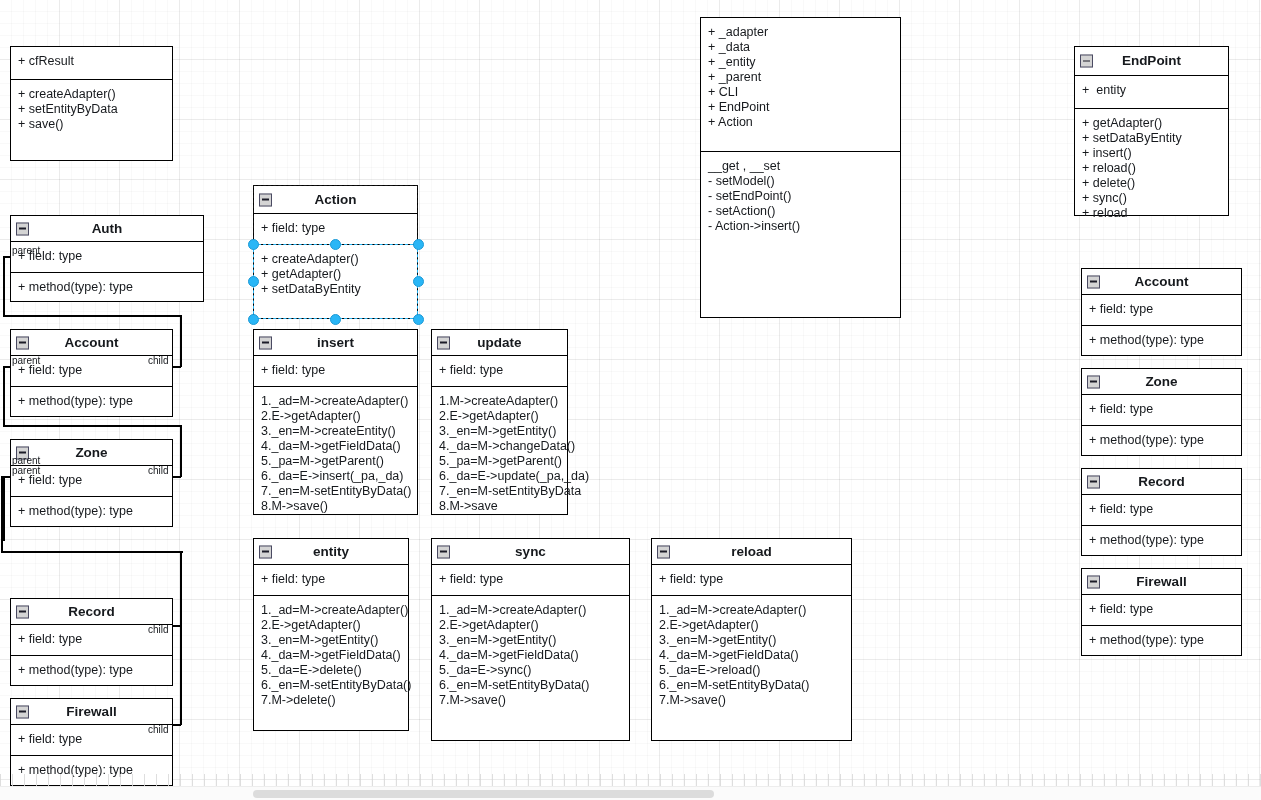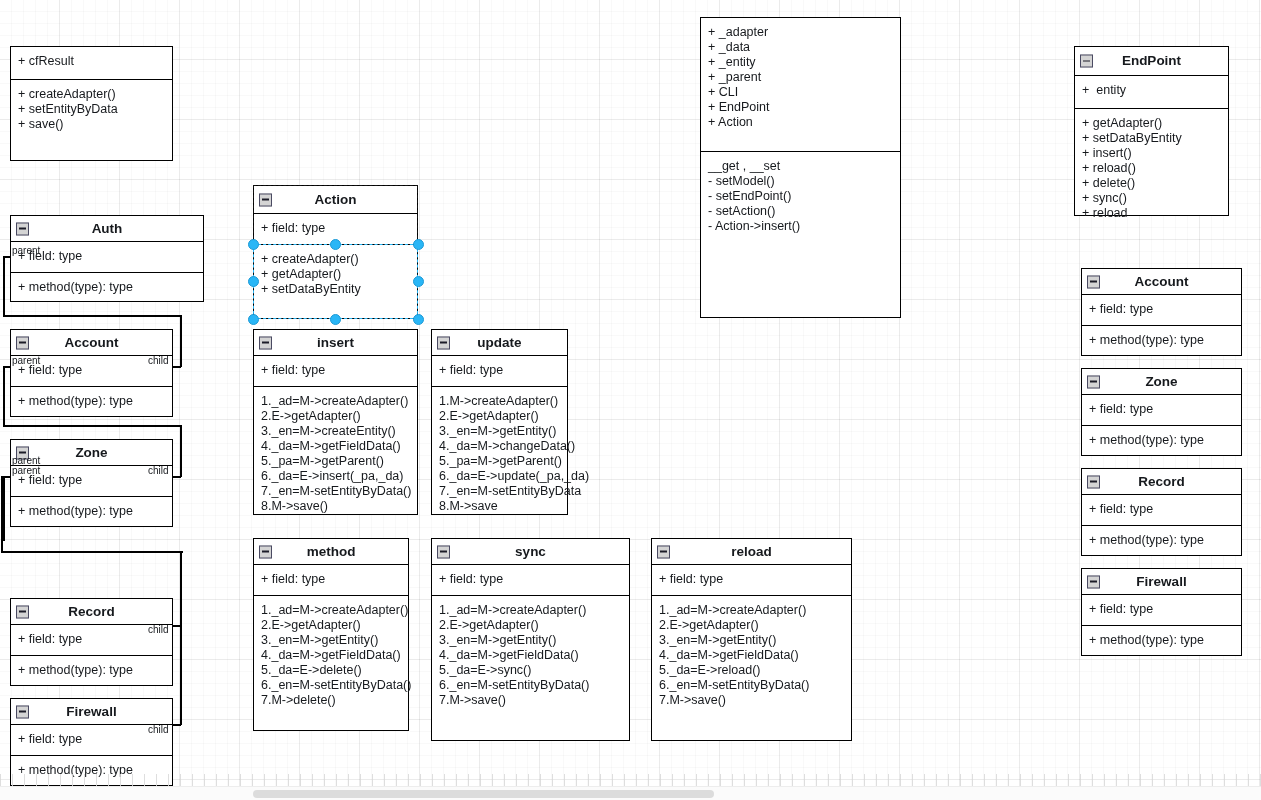--- a/index.html
+++ b/index.html
@@ -307,21 +307,21 @@
           <div class="row">4._da=M-&gt;changeData()</div>
           <div class="row">5._pa=M-&gt;getParent()</div>
           <div class="row">6._da=E-&gt;update(_pa,_da)</div>
           <div class="row">7._en=M-setEntityByData</div>
           <div class="row">8.M-&gt;save</div>
         </div>
       </div>
       <div class="uml" style="left: 253px; top: 538px; width: 156px; height: 193px;">
         <div class="title-bar" style="height: 26px;">
           <span class="collapse-icon"></span>
-          <span>method</span>
+          <span>entity</span>
         </div>
         <div class="compartment bordered" style="height: 31px;">
           <div class="row">+ field: type</div>
         </div>
         <div class="compartment" style="height: 136px;">
           <div class="row">1._ad=M-&gt;createAdapter()</div>
           <div class="row">2.E-&gt;getAdapter()</div>
           <div class="row">3._en=M-&gt;getEntity()</div>
           <div class="row">4._da=M-&gt;getFieldData()</div>
           <div class="row">5._da=E-&gt;delete()</div>

